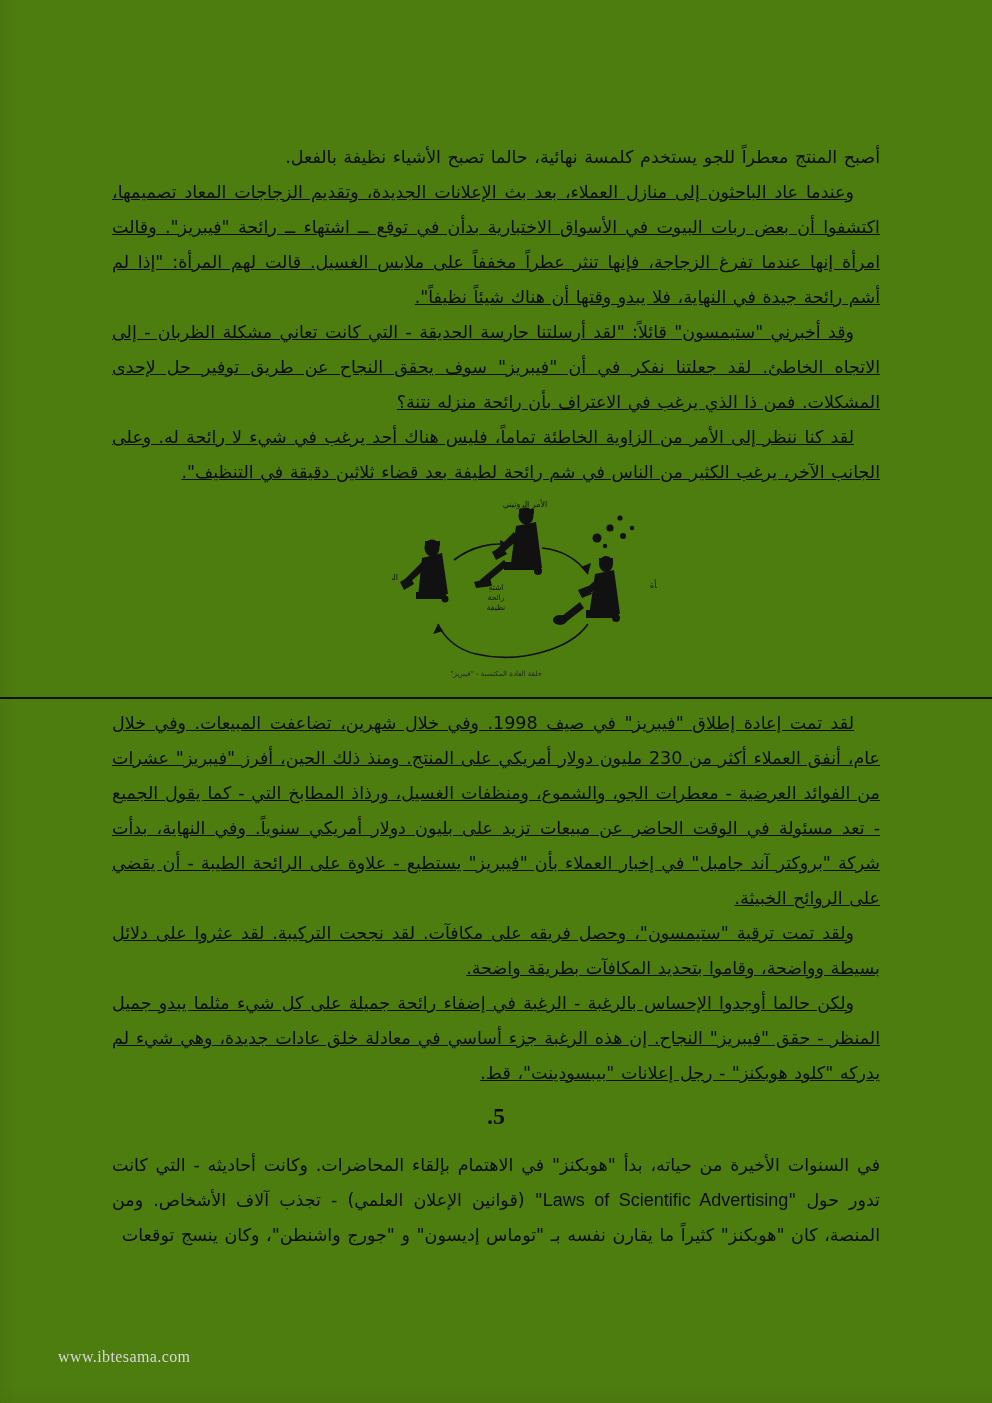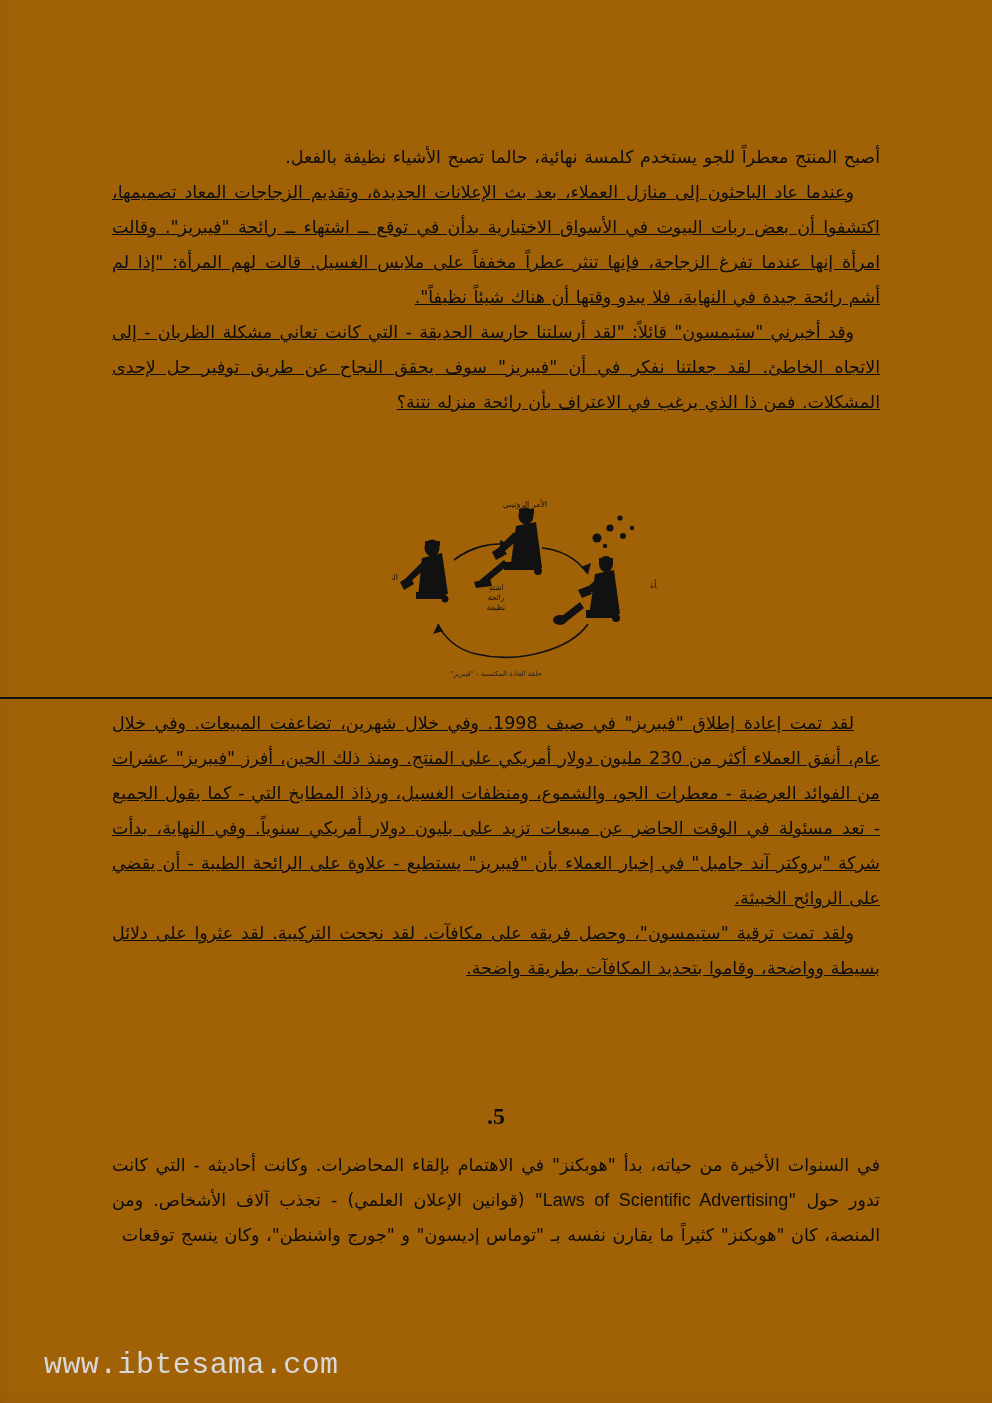--- a/index.html
+++ b/index.html
@@ -8,21 +8,21 @@
     padding: 0;
     background: #ffffff;
   }
   body {
     font-family: "DejaVu Sans", "Liberation Sans", sans-serif;
   }
   .page {
     position: relative;
     width: 992px;
     height: 1403px;
-    background: #a16207;
+    background: #4d7c0f;
     overflow: hidden;
     box-sizing: border-box;
   }
 
   
   .section {
     position: absolute;
     box-sizing: border-box;
     direction: rtl;
     text-align: justify;
@@ -116,24 +116,24 @@
     font-size: 7px;
     color: #222;
     direction: rtl;
     letter-spacing: 0.3px;
   }
 
   
   .watermark {
     position: absolute;
     top: 1348px;
-    left: 44px;
-    font-size: 30px;
+    left: 58px;
+    font-size: 16px;
     color: #d8d8d8;
-    font-family: Liberation Mono, monospace;
+    font-family: Liberation Serif, serif;
     letter-spacing: 0.4px;
     direction: ltr;
     user-select: none;
   }
 
   
   .scan-edge-left {
     position: absolute;
     top: 0; left: 0; width: 16px; height: 1403px;
     background: linear-gradient(to right, rgba(0,0,0,0.035), rgba(0,0,0,0));
@@ -148,20 +148,21 @@
 </style>
 </head>
 <body>
 
 <div class="page">
 
   <div class="section" id="block-top">
     <p class="para">أصبح المنتج معطراً للجو يستخدم كلمسة نهائية، حالما تصبح الأشياء نظيفة بالفعل.</p>
     <p class="para indent">وعندما عاد الباحثون إلى منازل العملاء، بعد بث الإعلانات الجديدة، وتقديم الزجاجات المعاد تصميمها، اكتشفوا أن بعض ربات البيوت في الأسواق الاختبارية بدأن في توقع ــ اشتهاء ــ رائحة "فيبريز". وقالت امرأة إنها عندما تفرغ الزجاجة، فإنها تنثر عطراً مخففاً على ملابس الغسيل. قالت لهم المرأة: "إذا لم أشم رائحة جيدة في النهاية، فلا يبدو وقتها أن هناك شيئاً نظيفاً".</p>
     <p class="para indent">وقد أخبرني "ستيمسون" قائلاً: "لقد أرسلتنا حارسة الحديقة - التي كانت تعاني مشكلة الظربان - إلى الاتجاه الخاطئ. لقد جعلتنا نفكر في أن "فيبريز" سوف يحقق النجاح عن طريق توفير حل لإحدى المشكلات. فمن ذا الذي يرغب في الاعتراف بأن رائحة منزله نتنة؟</p>
+    <p class="para indent">لقد كنا ننظر إلى الأمر من الزاوية الخاطئة تماماً، فليس هناك أحد يرغب في شيء لا رائحة له. وعلى الجانب الآخر، يرغب الكثير من الناس في شم رائحة لطيفة بعد قضاء ثلاثين دقيقة في التنظيف".</p>
   </div>
 
   <div class="figure">
     <svg width="265" height="195" viewBox="0 0 265 195" xmlns="http://www.w3.org/2000/svg">
 
       <text x="133" y="9" font-family="DejaVu Sans, sans-serif" font-size="8" text-anchor="middle" fill="#111" direction="rtl" id="fig-label-top">الأمر الروتيني</text>
 
       <text x="6" y="82" font-family="DejaVu Sans, sans-serif" font-size="8" text-anchor="start" fill="#111" direction="rtl" id="fig-label-left">الدليل</text>
 
       <text x="258" y="90" font-family="DejaVu Sans, sans-serif" font-size="8" text-anchor="end" fill="#111" direction="rtl" id="fig-label-right">المكافأة</text>
@@ -224,20 +225,21 @@
     </svg>
   </div>
 
   <div class="fig-caption">حلقة العادة المكتسبة - "فيبريز"</div>
 
   <div class="divider"></div>
 
   <div class="section" id="block-bottom">
     <p class="para indent">لقد تمت إعادة إطلاق "فيبريز" في صيف 1998. وفي خلال شهرين، تضاعفت المبيعات. وفي خلال عام، أنفق العملاء أكثر من 230 مليون دولار أمريكي على المنتج. ومنذ ذلك الحين، أفرز "فيبريز" عشرات من الفوائد العرضية - معطرات الجو، والشموع، ومنظفات الغسيل، ورذاذ المطابخ التي - كما يقول الجميع - تعد مسئولة في الوقت الحاضر عن مبيعات تزيد على بليون دولار أمريكي سنوياً. وفي النهاية، بدأت شركة "بروكتر آند جامبل" في إخبار العملاء بأن "فيبريز" يستطيع - علاوة على الرائحة الطيبة - أن يقضي على الروائح الخبيثة.</p>
     <p class="para indent">ولقد تمت ترقية "ستيمسون"، وحصل فريقه على مكافآت. لقد نجحت التركيبة. لقد عثروا على دلائل بسيطة وواضحة، وقاموا بتحديد المكافآت بطريقة واضحة.</p>
+    <p class="para indent">ولكن حالما أوجدوا الإحساس بالرغبة - الرغبة في إضفاء رائحة جميلة على كل شيء مثلما يبدو جميل المنظر - حقق "فيبريز" النجاح. إن هذه الرغبة جزء أساسي في معادلة خلق عادات جديدة، وهي شيء لم يدركه "كلود هوبكنز" - رجل إعلانات "بيبسودينت"، قط.</p>
   </div>
 
   <div class="heading-number">.5</div>
 
   <div class="section" id="block-bottom-2">
     <p class="para">
       <span>في السنوات الأخيرة من حياته، بدأ "هوبكنز" في الاهتمام بإلقاء المحاضرات. وكانت أحاديثه - التي كانت تدور حول "</span><span class="latin">Laws of Scientific Advertising</span><span>" (قوانين الإعلان العلمي) - تجذب آلاف الأشخاص. ومن المنصة، كان "هوبكنز" كثيراً ما يقارن نفسه بـ "توماس إديسون" و "جورج واشنطن"، وكان ينسج توقعات</span>
     </p>
   </div>
 

